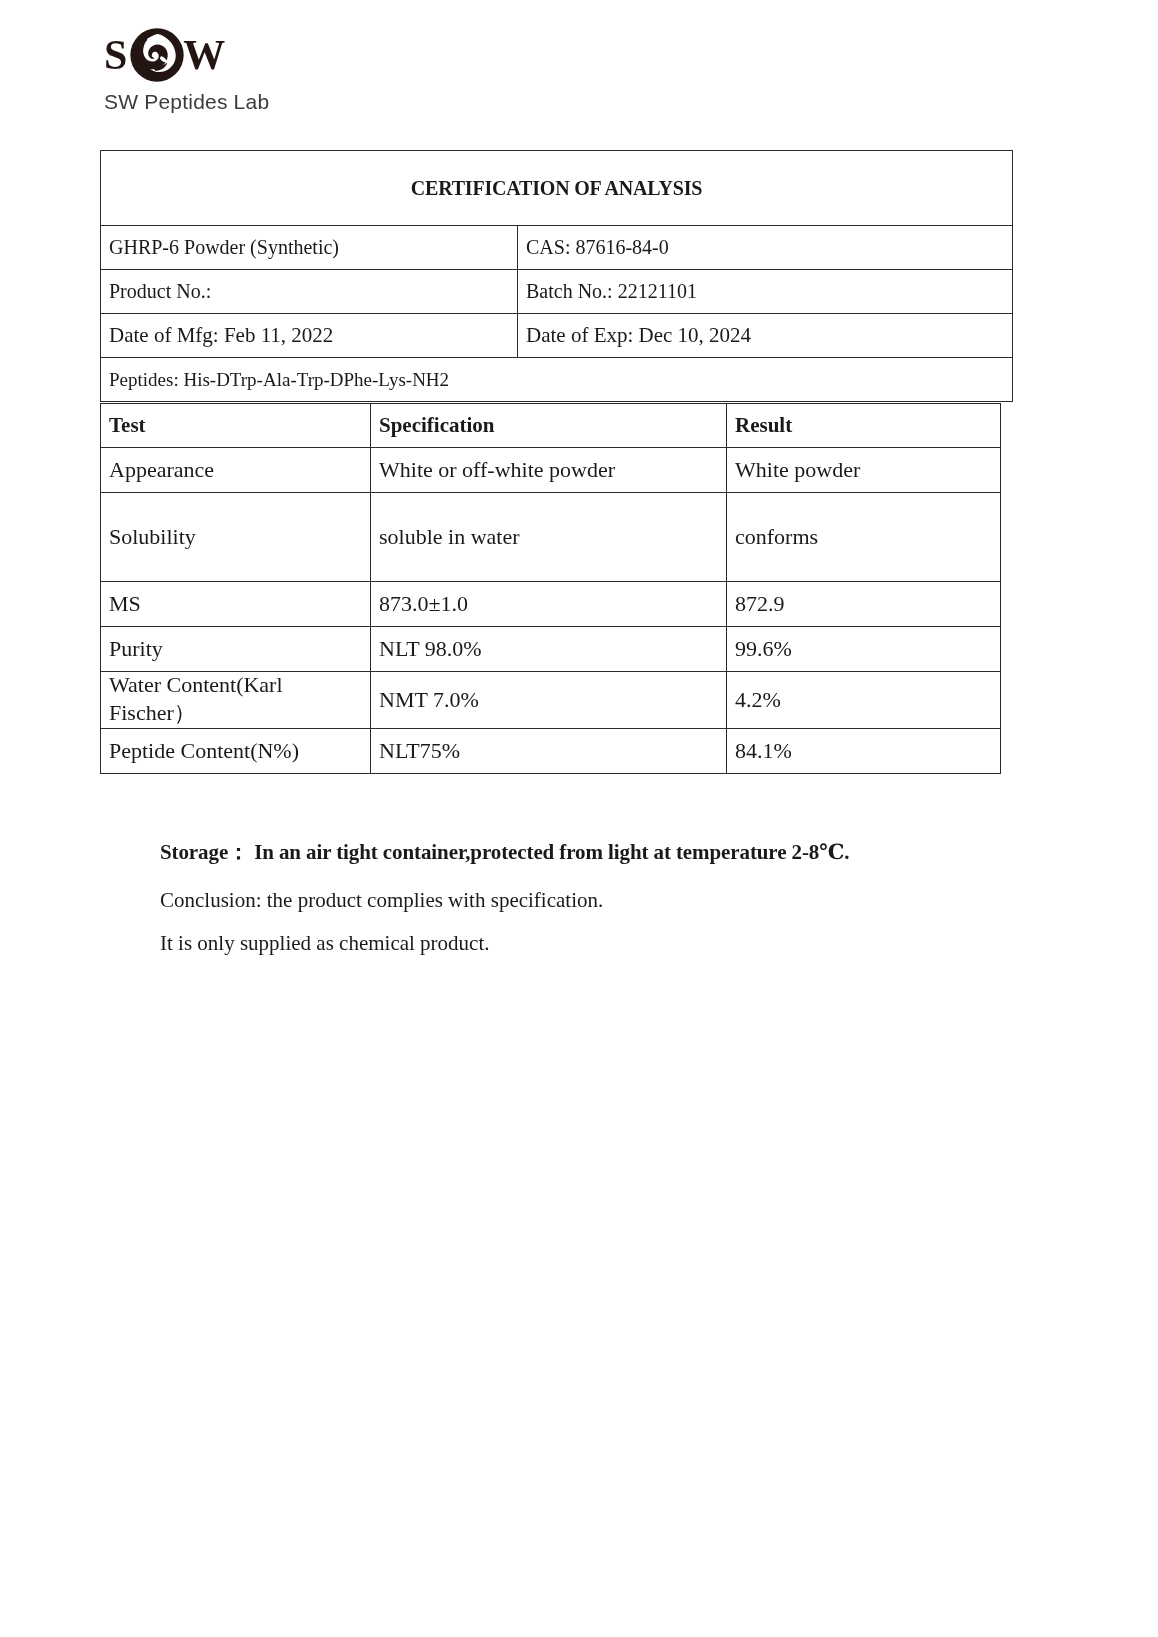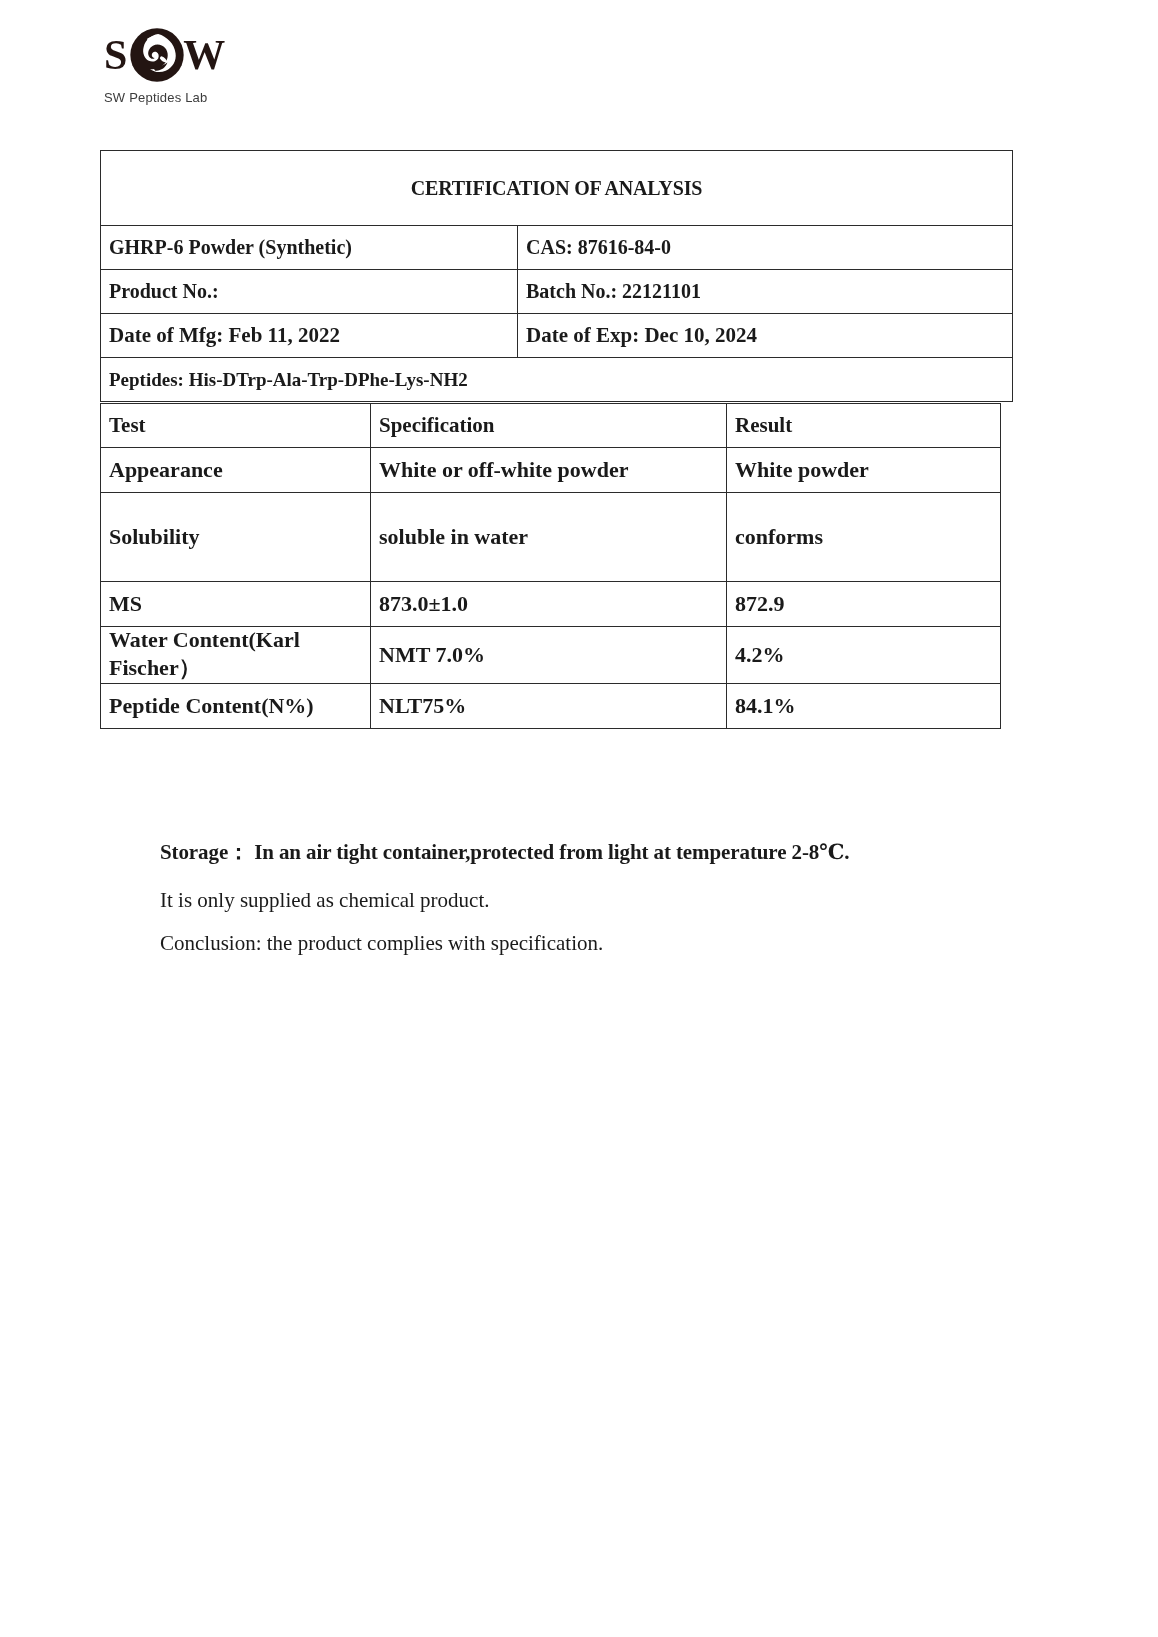--- a/index.html
+++ b/index.html
@@ -39,38 +39,38 @@
   .logo-letter.left { margin-right: 1px; }
   .logo-letter.right { margin-left: -3px; }
   .logo-emblem {
     width: 58px;
     height: 58px;
     flex: 0 0 58px;
     position: relative;
   }
   .logo-caption {
     font-family: "Liberation Sans", "DejaVu Sans", sans-serif;
-    font-size: 13px;
+    font-size: 21px;
     color: #3c3c3c;
     margin-top: 4px;
     letter-spacing: 0.2px;
     white-space: nowrap;
   }
 
   
   table {
     border-collapse: collapse;
     table-layout: fixed;
   }
   table td, table th {
     border: 1px solid #2b2b2b;
     padding: 0 8px;
     vertical-align: middle;
     text-align: left;
-    font-weight: bold;
+    font-weight: normal;
   }
 
   
   .id-table {
     position: absolute;
     left: 100px;
     top: 150px;
     width: 912px;
   }
   .id-table td { font-size: 20px; }
@@ -196,29 +196,34 @@
       <td>Solubility</td>
       <td>soluble in water</td>
       <td>conforms</td>
     </tr>
     <tr>
       <td>MS</td>
       <td>873.0±1.0</td>
       <td>872.9</td>
     </tr>
     <tr>
+      <td>Purity</td>
+      <td>NLT 98.0%</td>
+      <td>99.6%</td>
+    </tr>
+    <tr>
       <td>Water Content(Karl Fischer）</td>
       <td>NMT 7.0%</td>
       <td>4.2%</td>
     </tr>
     <tr>
       <td>Peptide Content(N%)</td>
       <td>NLT75%</td>
       <td>84.1%</td>
     </tr>
   </tbody>
 </table>
 
 <div class="notes">
   <div class="note-storage">Storage：  In an air tight container,protected from light at temperature 2-8℃.</div>
+  <div class="note-line">Conclusion: the product complies with specification.</div>
   <div class="note-line">It is only supplied as chemical product.</div>
-  <div class="note-line">Conclusion: the product complies with specification.</div>
 </div>
 
 </body></html>

